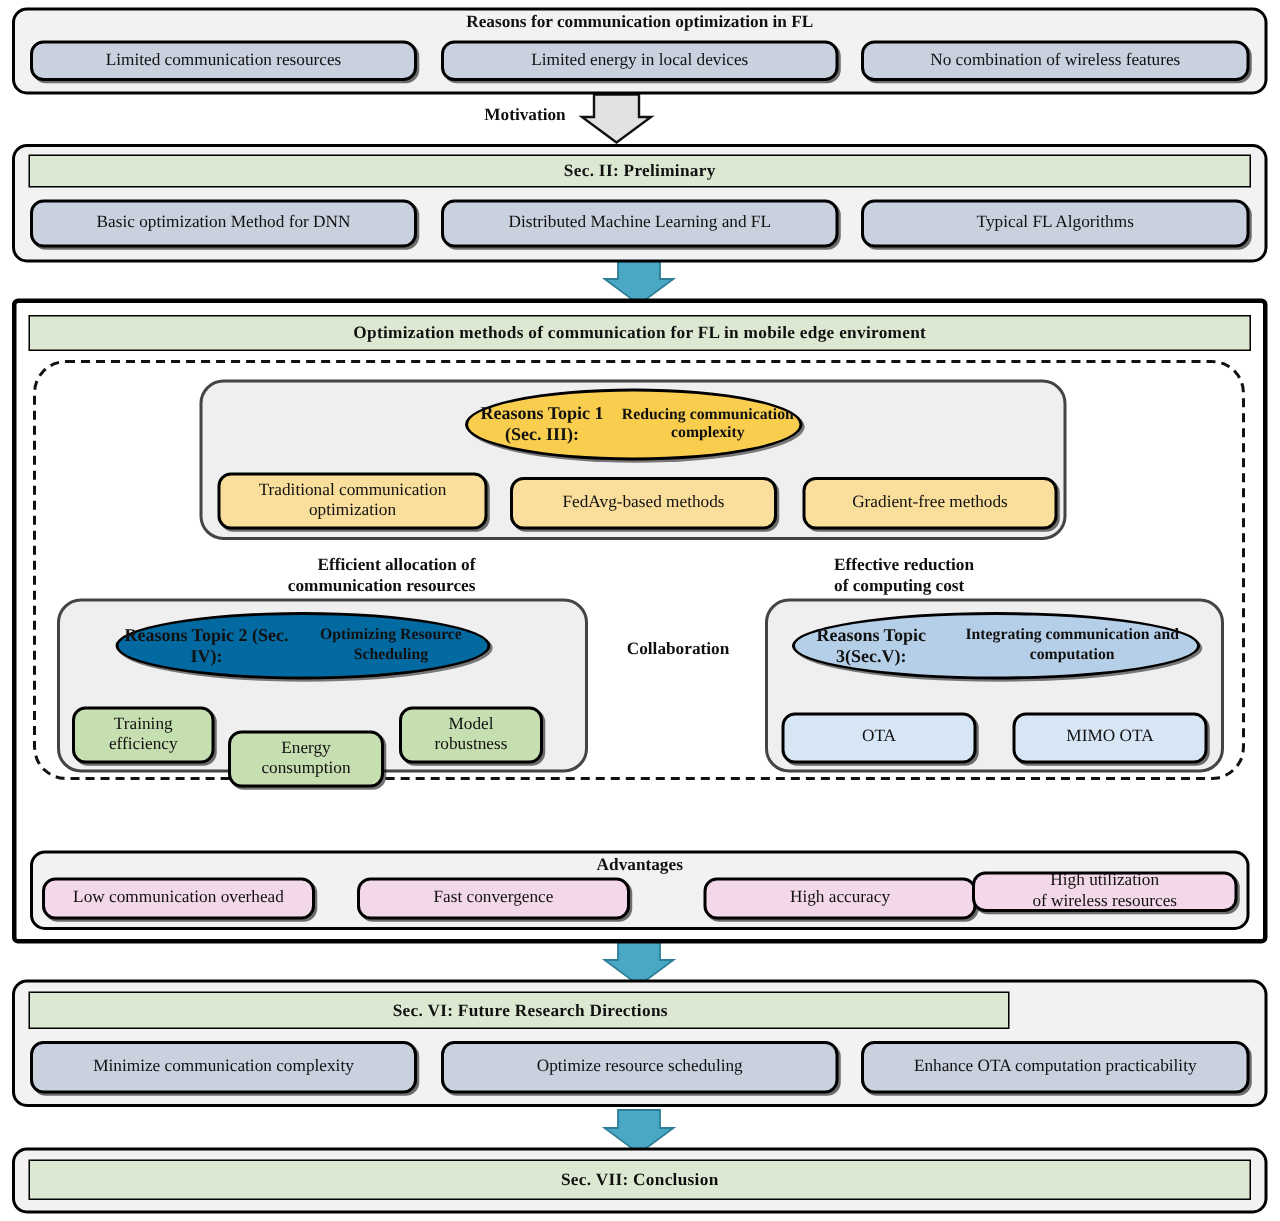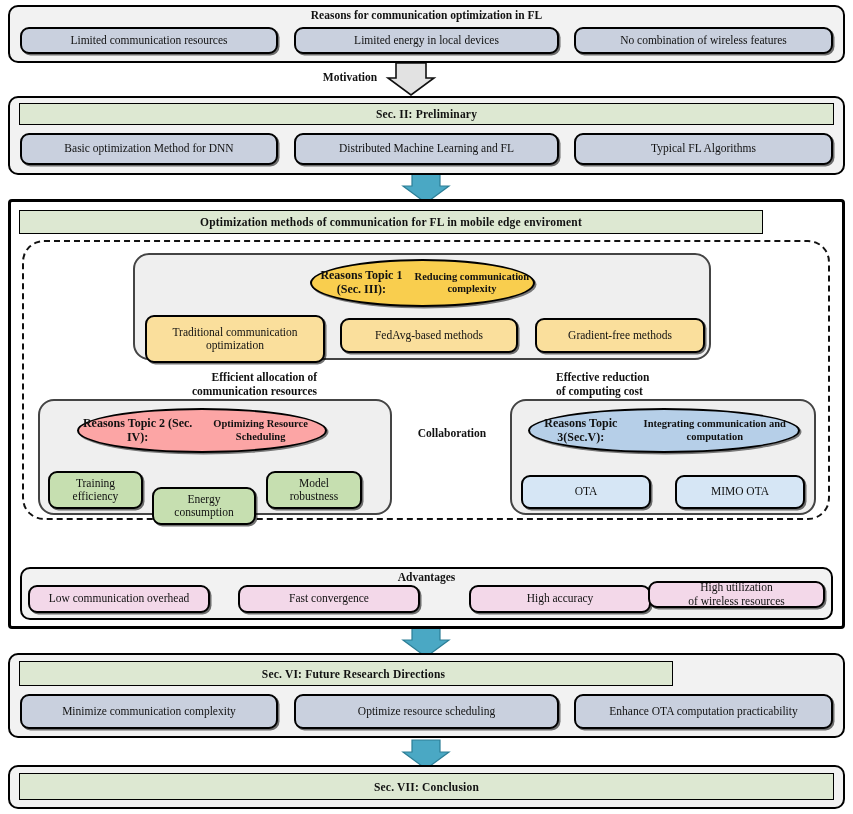--- a/index.html
+++ b/index.html
@@ -58,21 +58,21 @@
     border-radius: 50%/50%;
     display: flex; flex-direction: row;
     align-items: center; justify-content: center;
     text-align: center;
     color: #111;
     box-shadow: 1.5px 1.5px 0 rgba(0,0,0,.5);
   }
   .ell .l1 { font-weight: bold; font-size: 12px; line-height: 1.15; }
   .ell .l2 { font-weight: bold; font-size: 10.5px; line-height: 1.15; }
   .ell.yellow { background: #f9ce4e; }
-  .ell.green  { background: #fca5a5; }
+  .ell.green  { background: #0369a1; }
   .ell.lblue  { background: #b6cfe8; }
 
   .subbox {
     position: absolute;
     border: 2px solid #444;
     border-radius: 16px;
     background: #efefef;
   }
   .dashbox {
     position: absolute;
@@ -163,30 +163,30 @@
 
   <div class="lbl" style="left:305px; top:70px; width:90px;">Motivation</div>
 
   <div class="panel" style="left:8px; top:96px; width:837px; height:79px;"></div>
   <div class="hdr" style="left:19px; top:103px; width:815px; height:22px;text-align:center;">Sec. II:  Preliminary</div>
   <div class="pill blue" style="left:20px; top:133px; width:258px; height:32px;">Basic optimization Method for DNN</div>
   <div class="pill blue" style="left:294px; top:133px; width:265px; height:32px;">Distributed Machine Learning and FL</div>
   <div class="pill blue" style="left:574px; top:133px; width:259px; height:32px;">Typical FL Algorithms</div>
 
   <div class="panel thick" style="left:8px; top:199px; width:837px; height:430px; background:#ffffff;"></div>
-  <div class="hdr" style="left:19px; top:210px; width:744px; height:24px;">Optimization methods of communication for FL in mobile edge enviroment</div>
+  <div class="hdr" style="left:19px; top:210px; width:815px; height:24px;">Optimization methods of communication for FL in mobile edge enviroment</div>
 
   <div class="dashbox" style="left:22px; top:240px; width:808px; height:280px;"></div>
 
   <div class="subbox" style="left:133px; top:253px; width:578px; height:107px;"></div>
   <div class="ell yellow" style="left:310px; top:259px; width:225px; height:48px;">
     <div class="l1">Reasons Topic 1 (Sec. III):</div>
     <div class="l2">Reducing communication complexity</div>
   </div>
-  <div class="pill yellow" style="left:145px; top:315px; width:180px; height:48px; white-space:pre-line;">Traditional communication
+  <div class="pill yellow" style="left:145px; top:315px; width:180px; height:38px; white-space:pre-line;">Traditional communication
 optimization</div>
   <div class="pill yellow" style="left:340px; top:318px; width:178px; height:35px;">FedAvg-based methods</div>
   <div class="pill yellow" style="left:535px; top:318px; width:170px; height:35px;">Gradient-free methods</div>
 
   <div class="lbl" style="left:172px; top:370px; width:145px; text-align:right;">Efficient allocation of
 communication resources</div>
   <div class="lbl" style="left:556px; top:370px; width:145px; text-align:left;">Effective reduction
 of computing cost</div>
 
   <div class="subbox" style="left:38px; top:399px; width:354px; height:116px;"></div>

